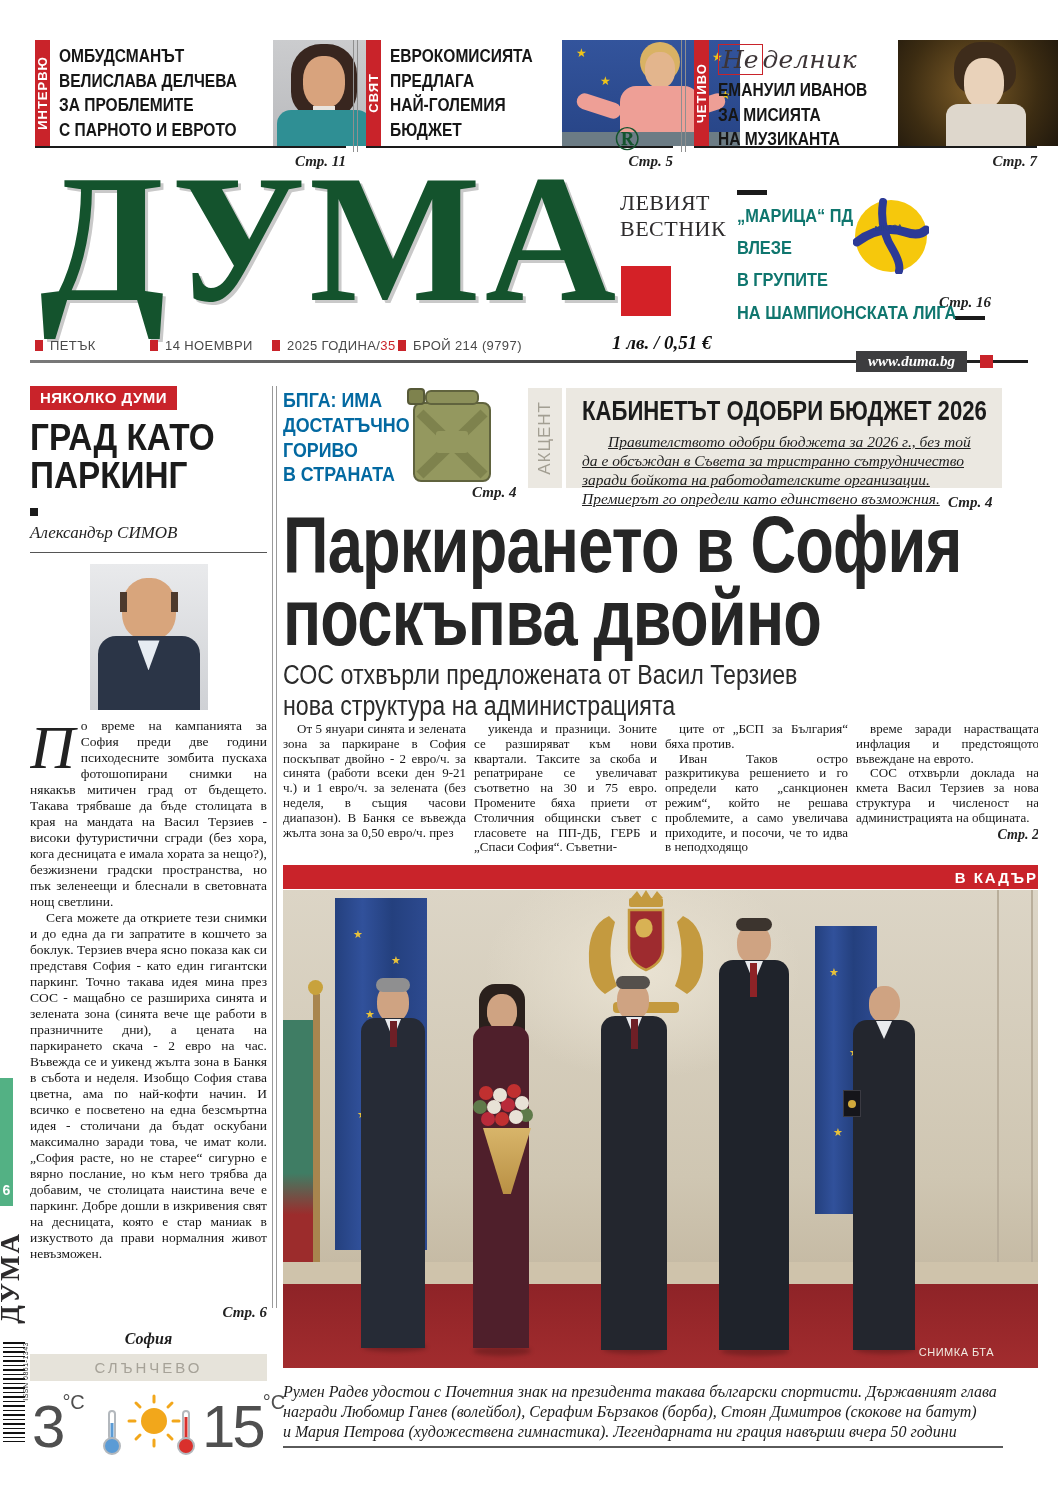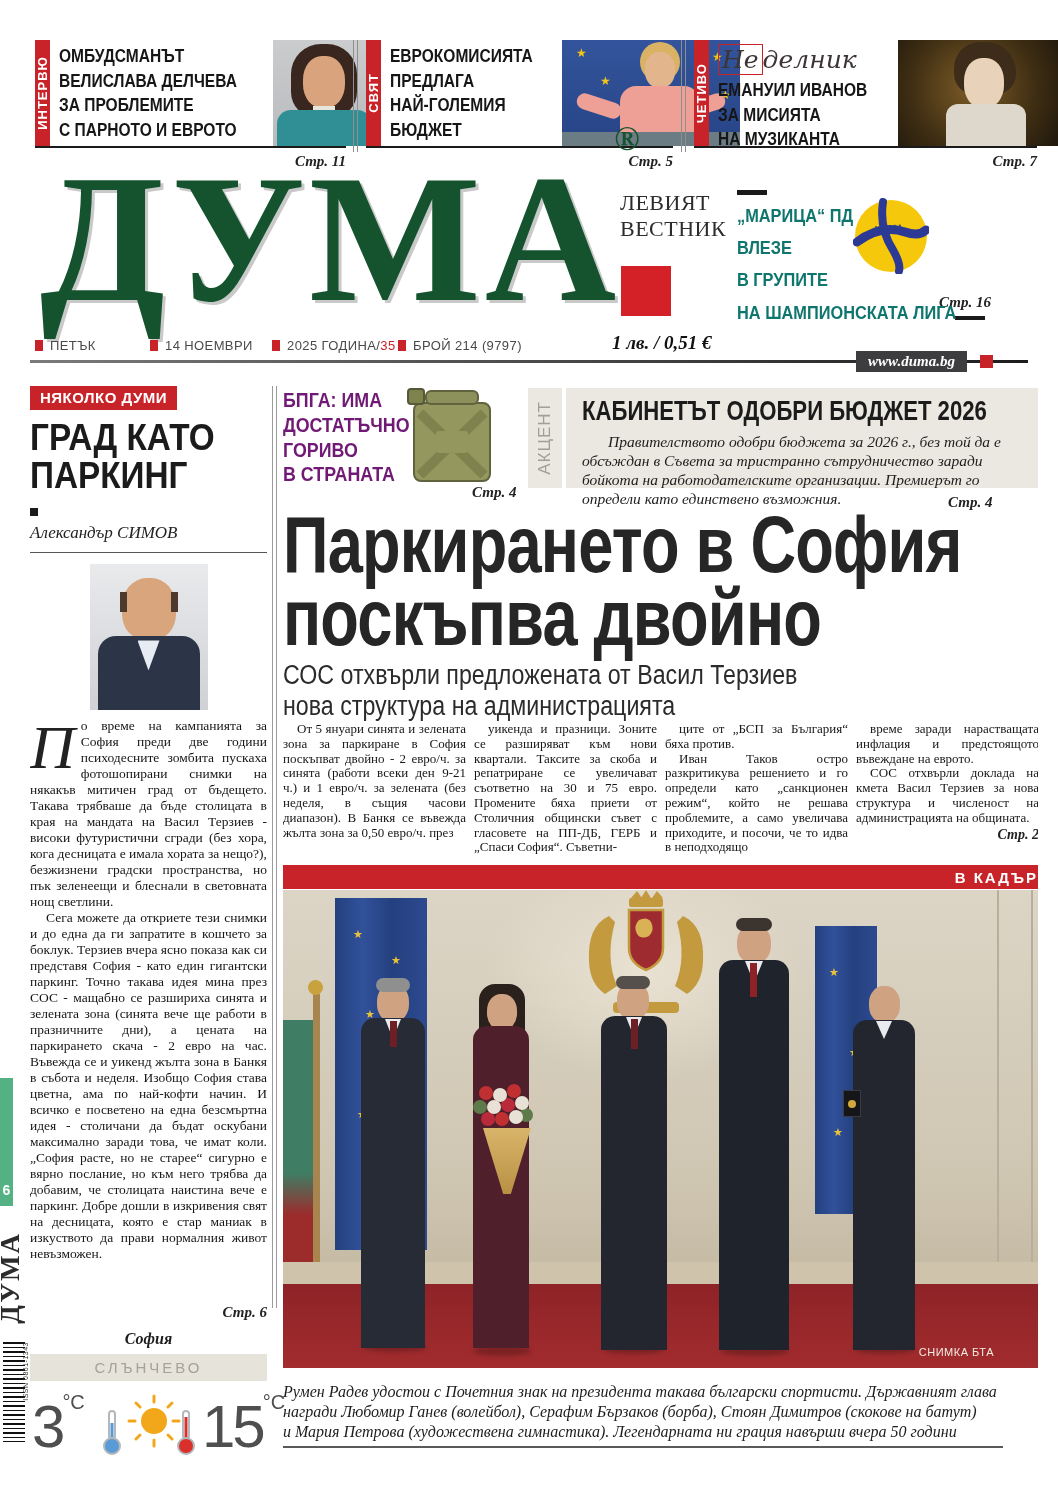--- a/index.html
+++ b/index.html
@@ -83,28 +83,28 @@
   #op-photo .suit { position:absolute; left:8px; top:72px; width:102px; height:74px; background:#2b3547; border-radius:18px 18px 0 0; }
   #op-photo .shirt { position:absolute; left:48px; top:76px; width:22px; height:30px; background:#e7ecf2; clip-path:polygon(0 0,100% 0,50% 100%); }
   #op-body { margin-top:4px; height:574px; overflow:hidden; font-size:13.5px; line-height:16px; text-align:justify; color:#161616; }
   #op-body .drop { float:left; font-family:"Liberation Serif", serif; font-style:italic; font-size:62px; line-height:0.82; padding:4px 6px 0 0; color:#222; }
   #op-body p.p2 { text-indent:16px; }
   #op-page { text-align:right; margin-top:12px; }
   #col-divider { left:272px; top:386px; height:922px; width:5px; border-left:1px solid #9a9a9a; border-right:1px solid #9a9a9a; }
 
   
   #fuel { left:283px; top:388px; width:120px; }
-  #fuel .hl { font-family:"Liberation Sans", sans-serif; font-weight:bold; font-size:21px; line-height:1.18; color:#701a75; }
+  #fuel .hl { font-family:"Liberation Sans", sans-serif; font-weight:bold; font-size:21px; line-height:1.18; color:#0369a1; }
   #fuel-img { left:392px; top:383px; }
   #fuel-page { left:472px; top:484px; }
 
   
   #ak-label { left:528px; top:388px; width:34px; height:100px; background:#ebe8e1; display:flex; align-items:center; justify-content:center; }
   #ak-label .vtext { color:#a39f93; font-weight:normal; font-size:17px; letter-spacing:1px; font-family:"Liberation Sans", sans-serif; }
-  #ak-box { left:566px; top:388px; width:472px; height:100px; background:#ebe8e1; padding:8px 14px 0 16px; }
+  #ak-box { left:566px; top:388px; width:436px; height:100px; background:#ebe8e1; padding:8px 14px 0 16px;text-decoration:underline; }
   #ak-title { font-family:"Liberation Sans", sans-serif; font-weight:bold; font-size:27px; color:#1b1b1b; }
   #ak-text { margin-top:5px; font-style:italic; font-size:15.5px; line-height:1.23; color:#1d1d1d; text-indent:26px; }
   #ak-page { left:948px; top:494px; }
 
   
   #lead-hl { left:283px; top:508px; font-family:"Liberation Sans", sans-serif; font-weight:bold; font-size:79px; line-height:0.93; color:#262626; letter-spacing:-1px; }
   #lead-sub { left:283px; top:660px; font-family:"Liberation Sans", sans-serif; font-size:27px; line-height:1.16; color:#2b2b2b; }
   #lead-cols { left:283px; top:722px; width:755px; height:141px; display:flex; gap:8px; overflow:hidden; }
   #lead-cols .col { width:183px; flex:none; font-size:13px; line-height:14.8px; text-align:justify; color:#161616; }
   #lead-cols .col p { text-indent:14px; }

